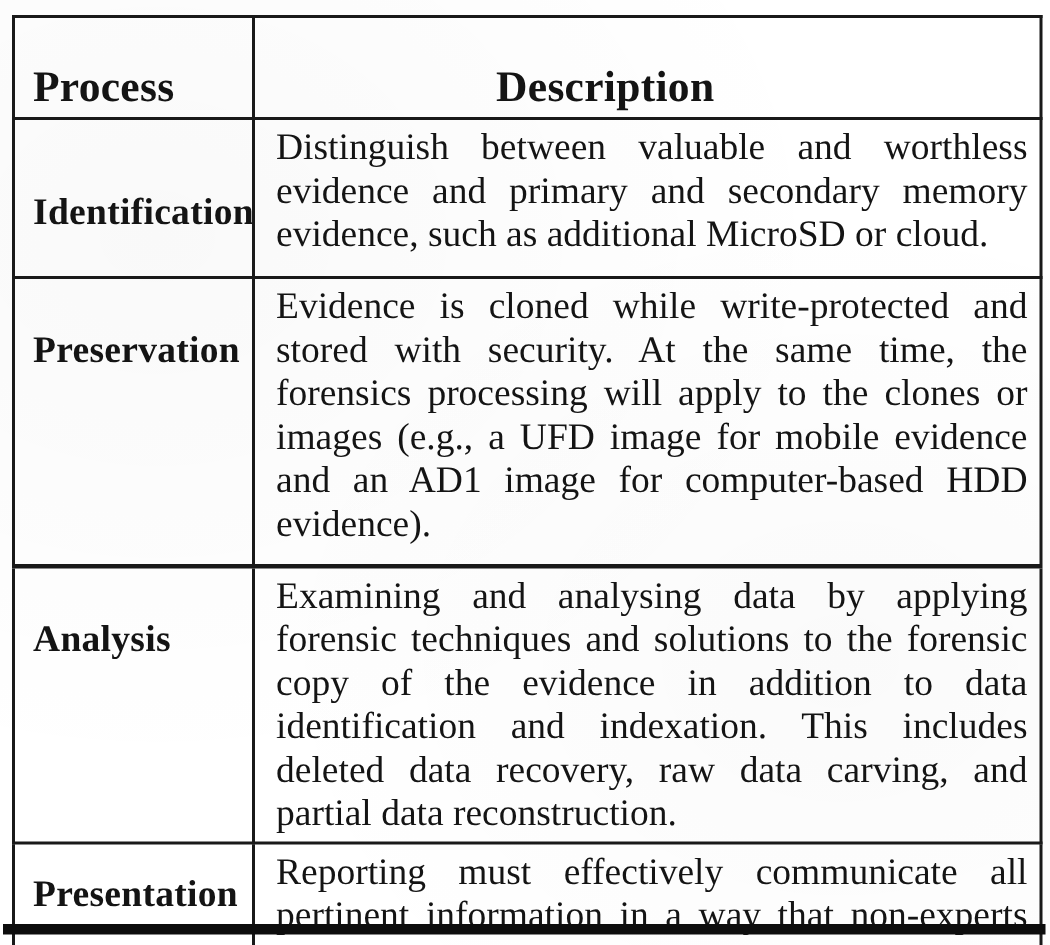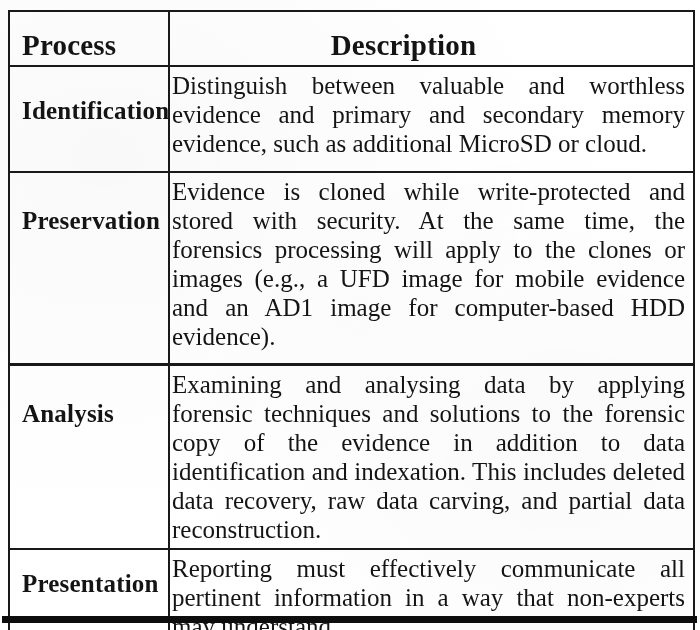--- a/index.html
+++ b/index.html
@@ -35,21 +35,21 @@
   table.process-table col.col-desc    { width: 525px; }
 
   table.process-table th,
   table.process-table td {
     border: 2px solid #191919;
     background: transparent;
     overflow: hidden;
   }
 
   
-  tr.header-row { height: 55px; border-radius: 25px; }
+  tr.header-row { height: 68px; border-radius: 25px; }
   th.process-header {
     vertical-align: bottom;
     text-align: left;
     padding: 0 0 3px 12px;
     font-size: 29px;
     font-weight: bold;
     letter-spacing: 0.2px;
   }
   th.desc-header {
     vertical-align: bottom;
@@ -72,30 +72,30 @@
 
   td.process-cell {
     vertical-align: top;
     text-align: left;
     padding-left: 12px;
     font-size: 25px;
     font-weight: bold;
     letter-spacing: 0.2px;
     white-space: nowrap;
   }
-  tr.row-identification td.process-cell { padding-top: 30px; }
+  tr.row-identification td.process-cell { padding-top: 48px; }
   tr.row-preservation   td.process-cell { padding-top: 34px; }
   tr.row-analysis       td.process-cell { padding-top: 34px; }
   tr.row-presentation   td.process-cell { padding-top: 20px; }
 
   td.desc-cell {
     vertical-align: top;
     text-align: justify;
     text-justify: inter-word;
-    padding: 4px 8px 4px 2px;
+    padding: 4px 8px 4px 14px;
     font-size: 25px;
     line-height: 29px;
     letter-spacing: 0px;
   }
 
   
   .scan-bottom-bar {
     position: absolute;
     left: 2px;
     top: 616px;

